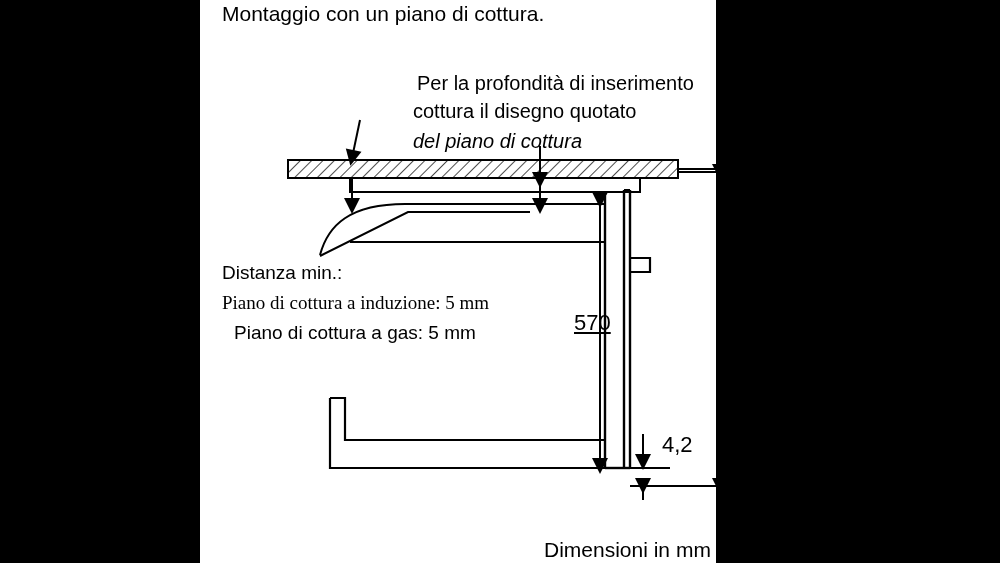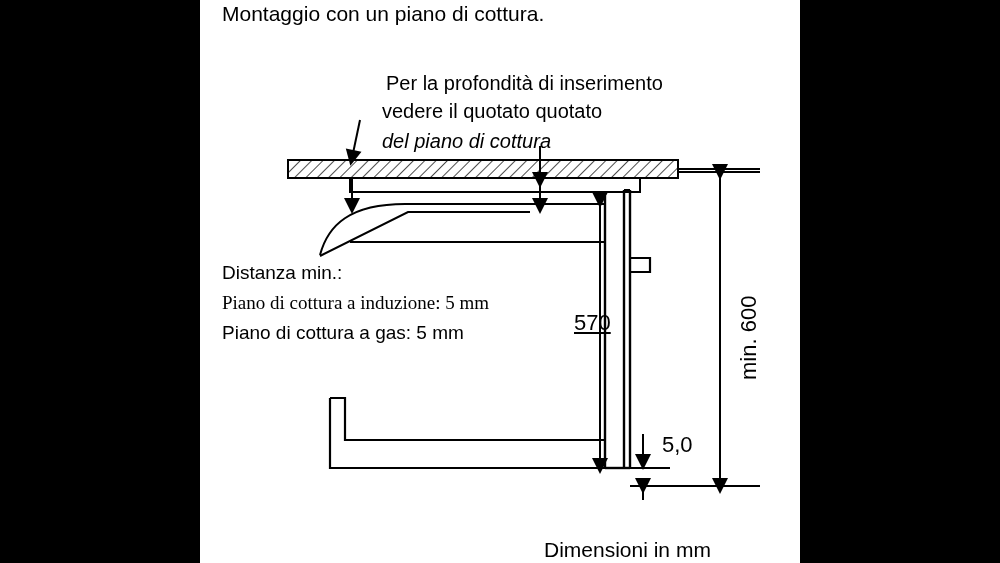--- a/index.html
+++ b/index.html
@@ -16,34 +16,34 @@
   #stage {
     position: relative;
     width: 1000px;
     height: 563px;
     background: #000;
   }
   #sheet {
     position: absolute;
     left: 200px;
     top: 0;
-    width: 600px;
+    width: 516px;
     height: 563px;
     background: #ffffff;
     overflow: hidden;
   }
   .txt {
     position: absolute;
     color: #000;
     font-family: "Liberation Sans", sans-serif;
     white-space: nowrap;
     line-height: 1.18;
   }
   .t-title  { font-size: 21px; }
-  .t-note   { font-size: 20px; }
+  .t-note   { font-size: 20px; margin-left: 31px; }
   .t-dist   { font-size: 19px; }
   .t-dim    { font-size: 22px; }
   .t-foot   { font-size: 21px; }
   .vert {
     transform: rotate(-90deg);
     transform-origin: left top;
   }
   svg.draw {
     position: absolute;
     left: 0;
@@ -125,29 +125,29 @@
       <g>
         <line x1="443" y1="434" x2="443" y2="462" stroke="#000" stroke-width="2" marker-end="url(#arrHead)"></line>
         <line x1="443" y1="486" x2="443" y2="500" stroke="#000" stroke-width="2" marker-start="url(#arrHead)"></line>
         <line x1="430" y1="468" x2="470" y2="468" stroke="#000" stroke-width="2"></line>
       </g>
     </svg>
 
     <div class="txt t-title" style="left:22px; top:2px;">Montaggio con un piano di cottura.</div>
 
     <div class="txt t-note" style="left:186px; top:72px;">Per la profondità di inserimento</div>
-    <div class="txt t-note" style="left:182px; top:100px;">vedere il quotato quotato</div>
+    <div class="txt t-note" style="left:182px; top:100px;">cottura il disegno quotato</div>
     <div class="txt t-note" style="left:182px; top:130px;font-style:italic;">del piano di cottura</div>
 
     <div class="txt t-dist" style="left:22px; top:262px;">Distanza min.:</div>
     <div class="txt t-dist" style="left:22px; top:292px;font-family:Liberation Serif, serif;">Piano di cottura a induzione: 5 mm</div>
-    <div class="txt t-dist" style="left:22px; top:322px;">Piano di cottura a gas: 5 mm</div>
+    <div class="txt t-dist" style="left:34px; top:322px;">Piano di cottura a gas: 5 mm</div>
 
     <div class="txt t-dim" style="left:374px; top:310px;text-decoration:underline;">570</div>
 
     <div class="txt t-dim vert" style="left:536px; top:380px;">min. 600</div>
 
-    <div class="txt t-dim" style="left:462px; top:432px;">5,0</div>
+    <div class="txt t-dim" style="left:462px; top:432px;">4,2</div>
 
     <div class="txt t-foot" style="left:344px; top:538px;">Dimensioni in mm</div>
 
   </div>
 </div>
 
 </body></html>

